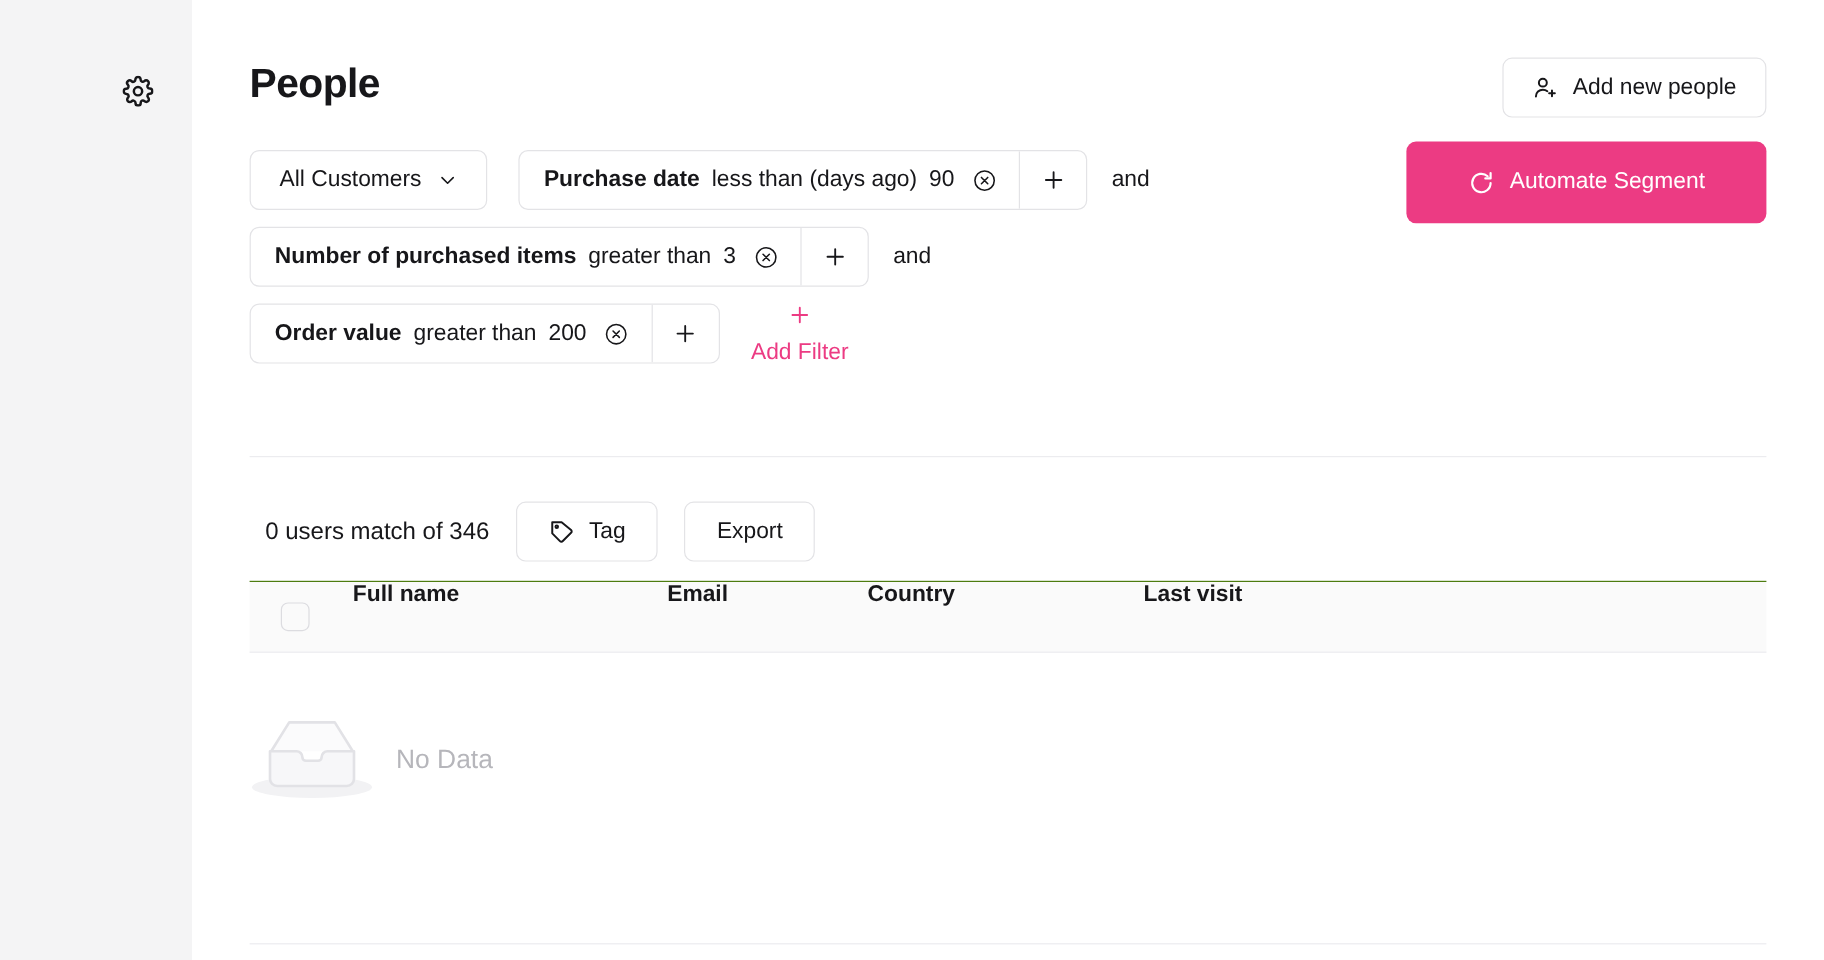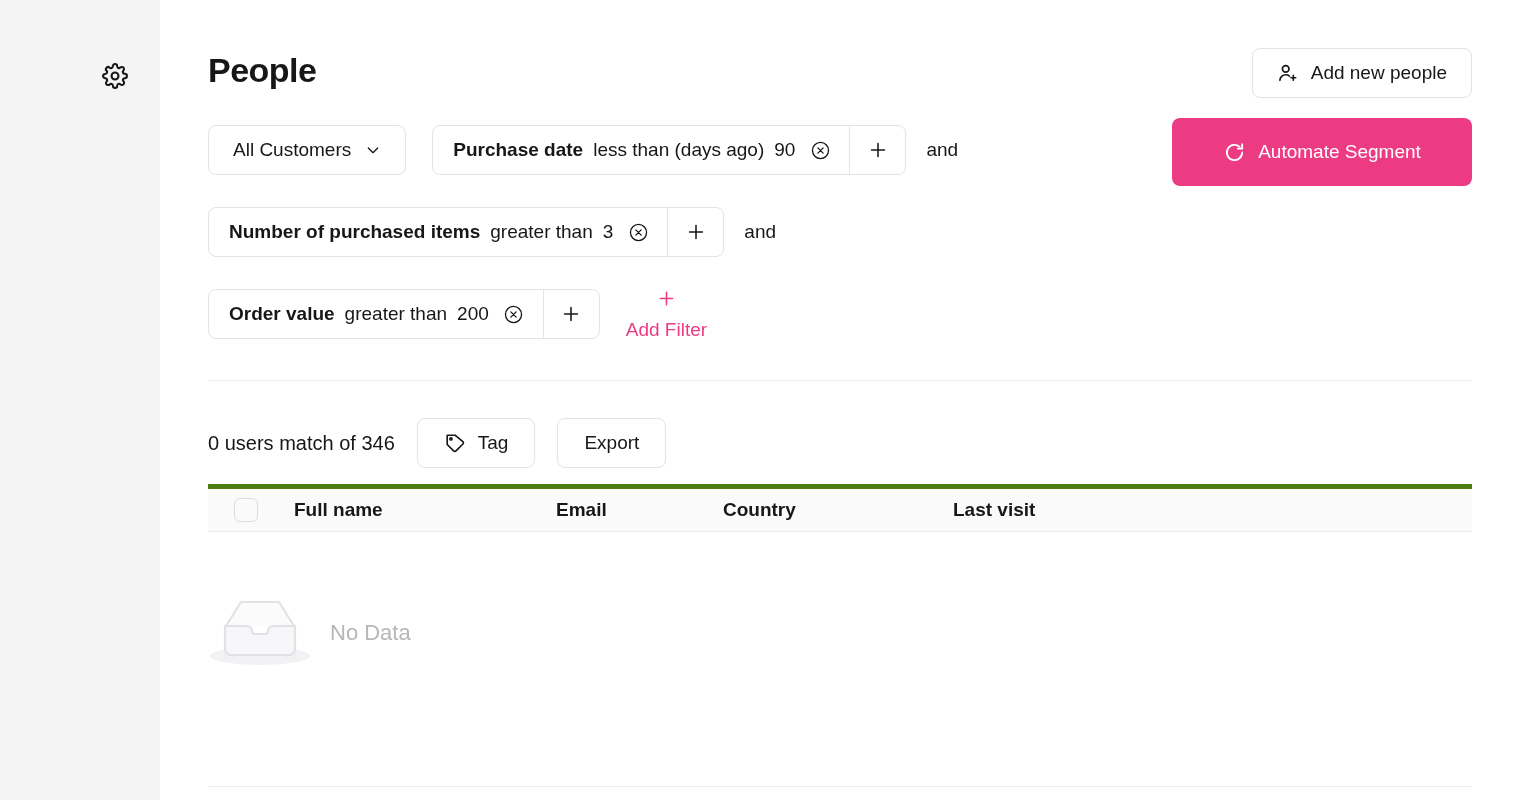--- a/index.html
+++ b/index.html
@@ -71,21 +71,20 @@
     border-radius: 8px;
     font-size: 19px;
     color: #ffffff;
     cursor: pointer;
   }
 
   
   .filters { position: absolute; left: 48px; top: 118px; }
   .filter-row {
     display: flex; align-items: center;
-    margin-bottom: 18px;
     height: 64px;
   }
   .filter-group {
     display: flex; align-items: stretch;
     height: 50px;
     border: 1px solid #e3e3e6;
     border-radius: 8px;
     background: #ffffff;
     overflow: hidden;
   }
@@ -136,43 +135,43 @@
   }
   .divider.top { top: 380px; }
   .divider.bottom { top: 786px; }
 
   
   .results-bar {
     position: absolute;
     left: 48px; top: 418px;
     display: flex; align-items: center; gap: 22px;
   }
-  .match-text { font-size: 20px; color: #17171a; white-space: nowrap; }
+  .match-text { font-size: 20px; color: #17171a; white-space: nowrap; margin-left: 13px; }
   .btn-plain {
     height: 50px;
     display: flex; align-items: center; gap: 12px;
     padding: 0 26px;
     background: #ffffff;
     border: 1px solid #e3e3e6;
     border-radius: 8px;
     font-size: 19px;
     color: #17171a;
     cursor: pointer;
   }
 
   
   .table-wrap {
     position: absolute;
     left: 48px; right: 48px; top: 484px;
   }
   .thead {
-    display: flex; align-items: center;
-    height: 48px;
+    display: flex; 
+    height: 60px;
     background: #fafafa;
-    border-top: 5px solid #4d7c0f;
+    border-top: 1px solid #4d7c0f;
     border-bottom: 1px solid #ececef;
   }
   .th {
     font-size: 19px;
     font-weight: 700;
     color: #17171a;
     white-space: nowrap;
   }
   .th-check { width: 86px; display: flex; align-items: center; padding-left: 26px; }
   .checkbox {

